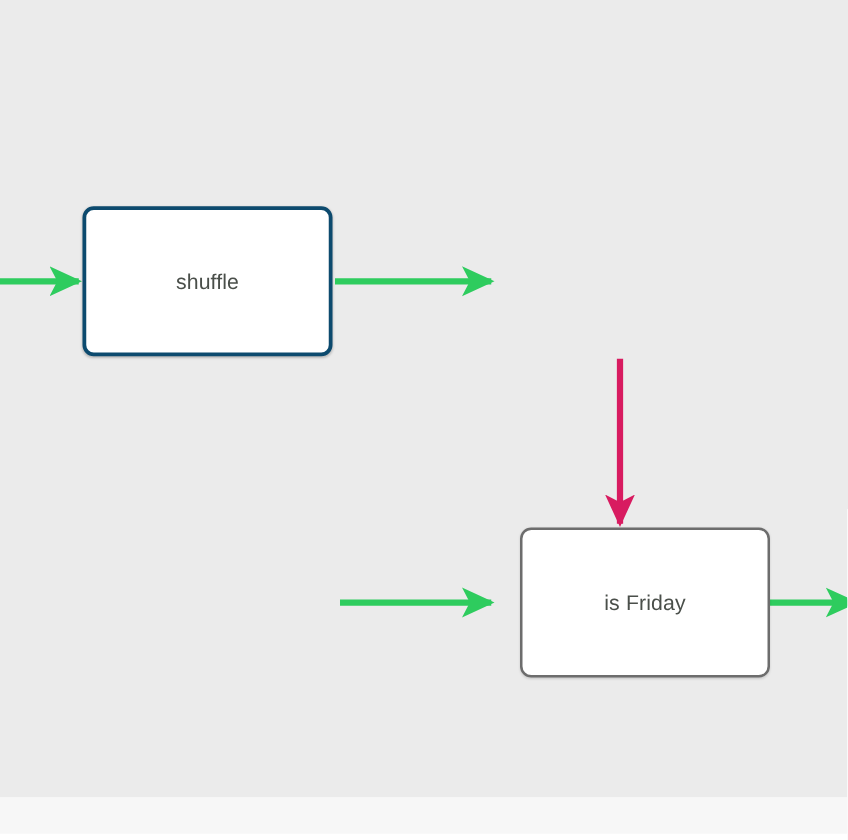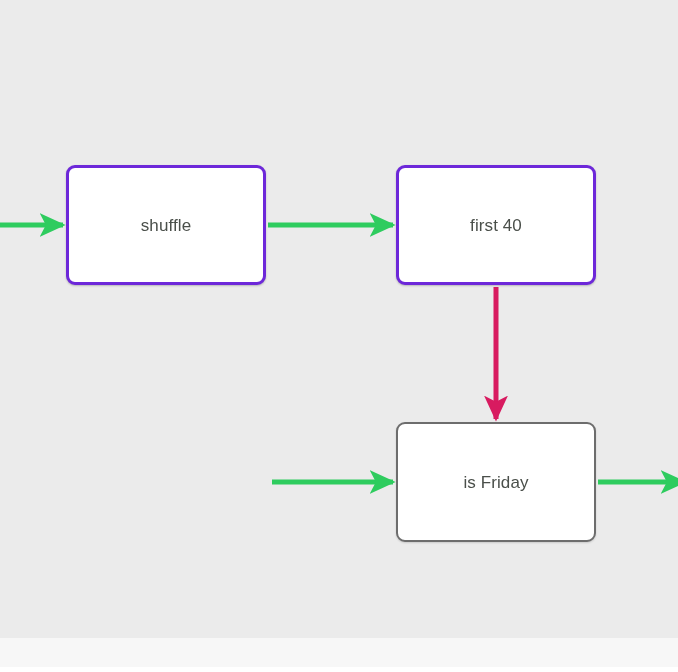--- a/index.html
+++ b/index.html
@@ -43,21 +43,21 @@
     position: absolute;
     box-sizing: border-box;
     background: #ffffff;
     border-radius: 9px;
     display: flex;
     align-items: center;
     justify-content: center;
     text-align: center;
   }
   .node.strong {
-    border: 3px solid #6d28d9;
+    border: 3px solid #0c4a6e;
     box-shadow: 0 1px 2px rgba(0,0,0,0.22);
   }
   .node.weak {
     border: 2px solid #6d6d6d;
     box-shadow: 0 1px 2px rgba(0,0,0,0.14);
   }
   .node-label {
     font-size: 17px;
     line-height: 25px;
     color: #4a4f4a;
@@ -91,26 +91,23 @@
 
       <line x1="272" y1="482" x2="393" y2="482" stroke="#2ECC5E" stroke-width="5" marker-end="url(#arrow-green)"></line>
 
       <line x1="598" y1="482" x2="684" y2="482" stroke="#2ECC5E" stroke-width="5" marker-end="url(#arrow-green)"></line>
     </svg>
 
     <div class="node strong" style="left:66px; top:165px; width:200px; height:120px;">
       <span class="node-label">shuffle</span>
     </div>
 
-    <div class="node strong" style="left:396px; top:165px; width:200px; height:120px;">
-      <span class="node-label">first 40</span>
-    </div>
 
 
-    <div class="node weak" style="left:396px; top:422px; width:200px; height:120px;">
+    <div class="node weak" style="left:416px; top:422px; width:200px; height:120px;">
       <span class="node-label">is Friday</span>
     </div>
 
   </div>
 
   <div id="footer-band"></div>
 
 </div>
 
 </body></html>

